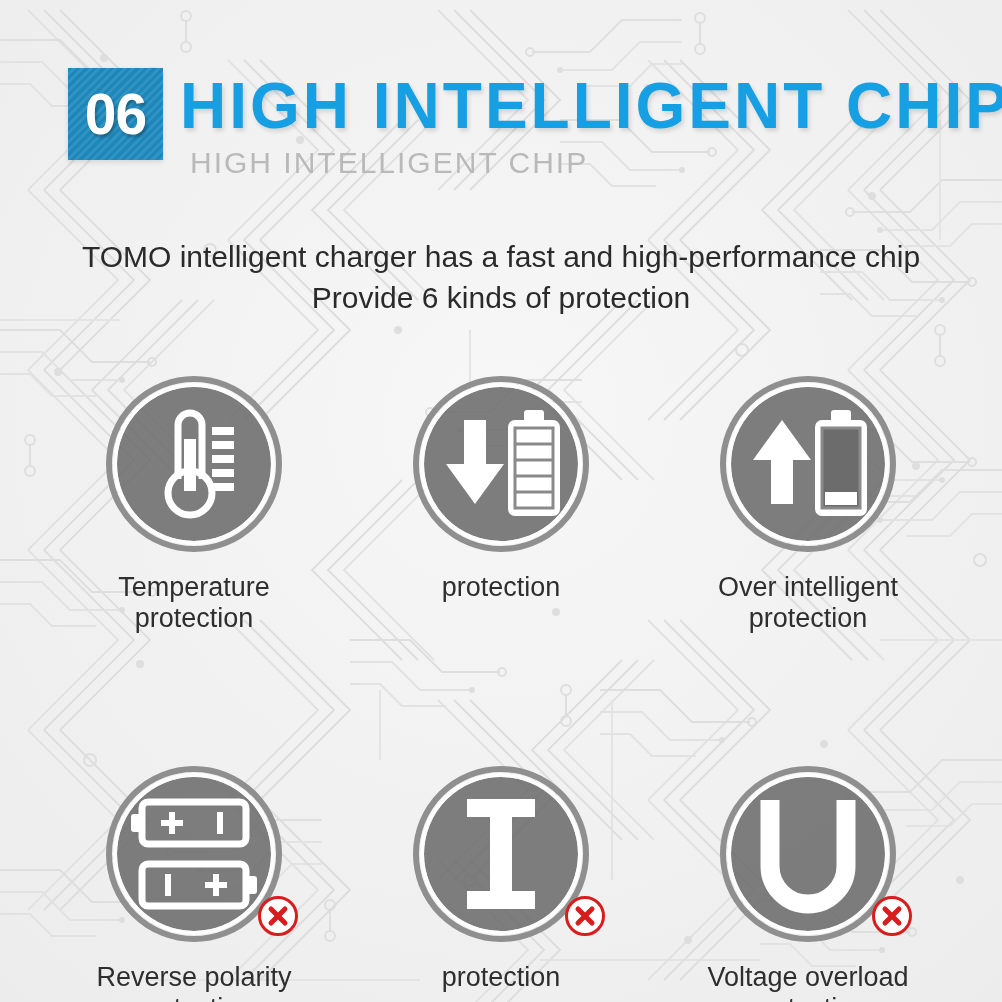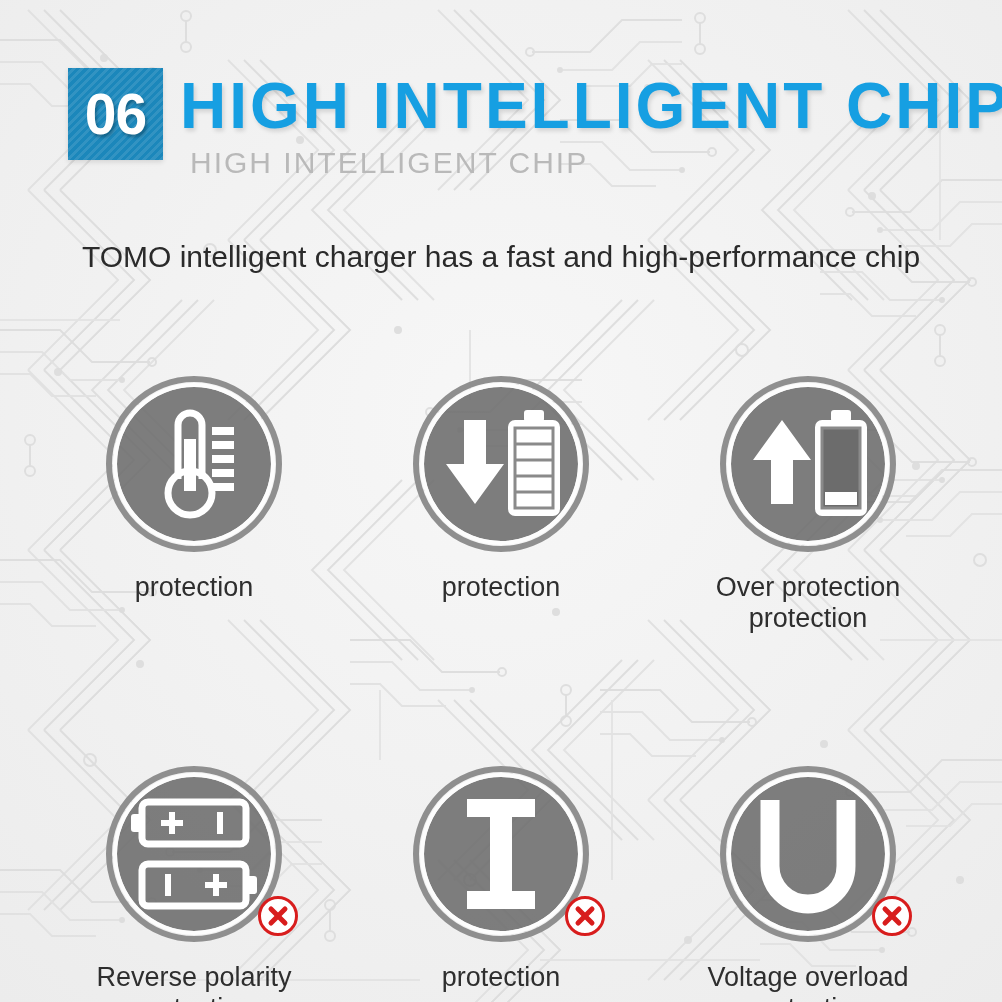--- a/index.html
+++ b/index.html
@@ -333,20 +333,21 @@
   <div class="header">
     <div class="badge">
       <div class="badge-num">06</div>
     </div>
     <div class="title">HIGH INTELLIGENT CHIP</div>
     <div class="title-sub">HIGH INTELLIGENT CHIP</div>
   </div>
 
   <div class="intro">
     <div>TOMO intelligent charger has a fast and high-performance chip</div>
+    <div>Provide 6 kinds of protection</div>
   </div>
 
   <div class="grid">
 
     <div class="grid-row row-1">
 
       <div class="cell">
         <div class="medallion">
           <div class="disc"></div>
           <div class="ring-outer"></div>
@@ -362,20 +363,21 @@
                 <rect x="74" y="22" width="22" height="8"></rect>
                 <rect x="74" y="36" width="22" height="8"></rect>
                 <rect x="74" y="50" width="22" height="8"></rect>
                 <rect x="74" y="64" width="22" height="8"></rect>
                 <rect x="74" y="78" width="22" height="8"></rect>
               </g>
             </svg>
           </div>
         </div>
         <div class="caption">
+          <span>Temperature</span>
           <span>protection</span>
         </div>
       </div>
 
       <div class="cell">
         <div class="medallion">
           <div class="disc"></div>
           <div class="ring-outer"></div>
           <div class="ring-inner"></div>
           <div class="icon-wrap">
@@ -411,21 +413,21 @@
               <g fill="#ffffff">
                 <rect x="86" y="2" width="20" height="12" rx="3"></rect>
                 <rect x="70" y="12" width="52" height="96" rx="7"></rect>
               </g>
               <rect x="77" y="20" width="38" height="80" fill="#6c6c6c" stroke="#8a8a8a" stroke-width="3"></rect>
               <rect x="80" y="84" width="32" height="13" fill="#ffffff"></rect>
             </svg>
           </div>
         </div>
         <div class="caption">
-          <span>Over protection</span>
+          <span>Over intelligent</span>
           <span>protection</span>
         </div>
       </div>
     </div>
 
     <div class="grid-row row-2">
 
       <div class="cell">
         <div class="medallion">
           <div class="disc"></div>

